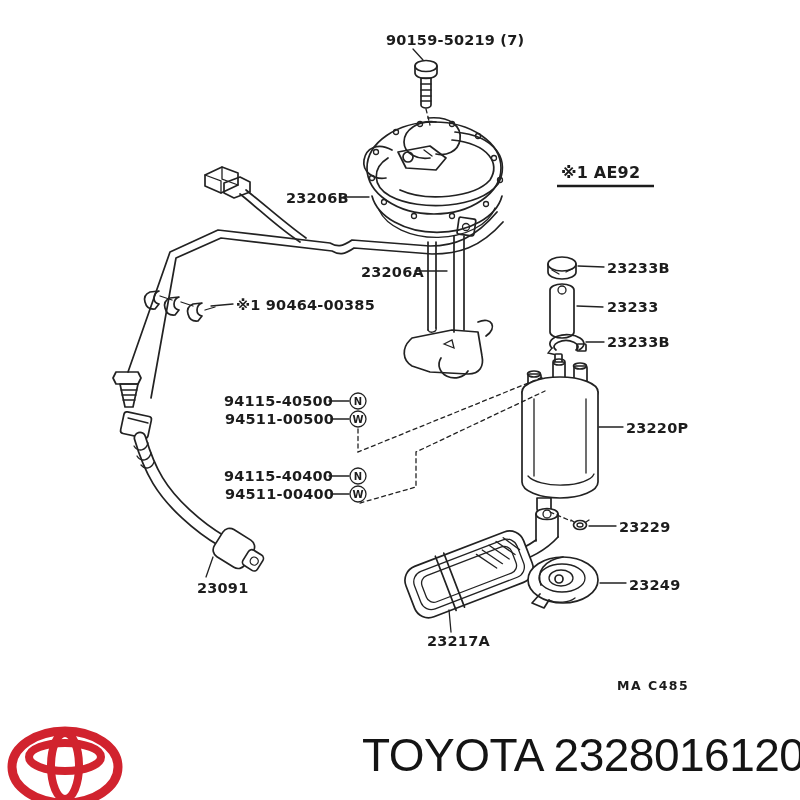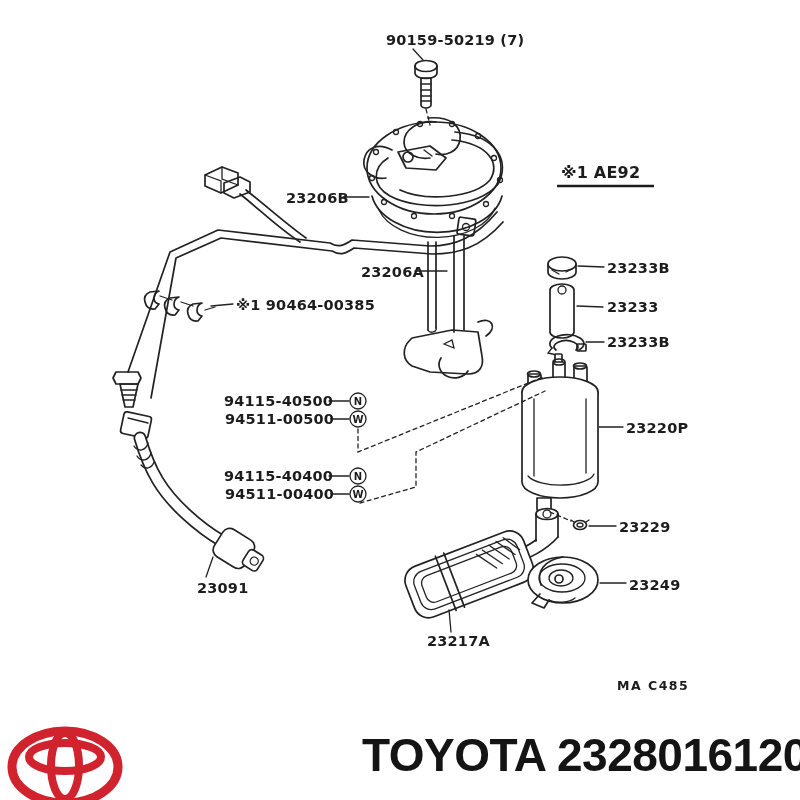--- a/index.html
+++ b/index.html
@@ -7,21 +7,21 @@
         font-family:"Liberation Sans",sans-serif;}
   svg text{font-family:"DejaVu Sans","Liberation Sans",sans-serif;}
   .part-label{font-size:14.5px;font-weight:700;fill:#1c1c1c;letter-spacing:0.2px;}
   .small-label{font-size:12.5px;font-weight:700;fill:#1c1c1c;}
   .sym{font-size:10px;font-weight:700;fill:#1c1c1c;text-anchor:middle;}
   .ln{stroke:#222;stroke-width:1.7;fill:none;stroke-linecap:round;stroke-linejoin:round;}
   .thin{stroke:#222;stroke-width:1.3;fill:none;stroke-linecap:round;}
   .dash{stroke:#222;stroke-width:1.3;fill:none;stroke-dasharray:4 3.5;stroke-linecap:round;}
   .fillw{fill:#ffffff;}
   #footer-text{position:absolute;left:362px;top:728px;width:430px;height:52px;
-        font-size:46px;font-weight:700;color:#141414;letter-spacing:-0.5px;white-space:nowrap;}
+        font-size:46px;font-weight:400;color:#141414;letter-spacing:-0.5px;white-space:nowrap;}
   #logo-wrap{position:absolute;left:4px;top:712px;width:124px;height:88px;overflow:hidden;}
 </style>
 </head>
 <body>
 
 <div id="page">
 
   <svg width="800" height="712" viewBox="0 0 800 712">
 
     <g>

